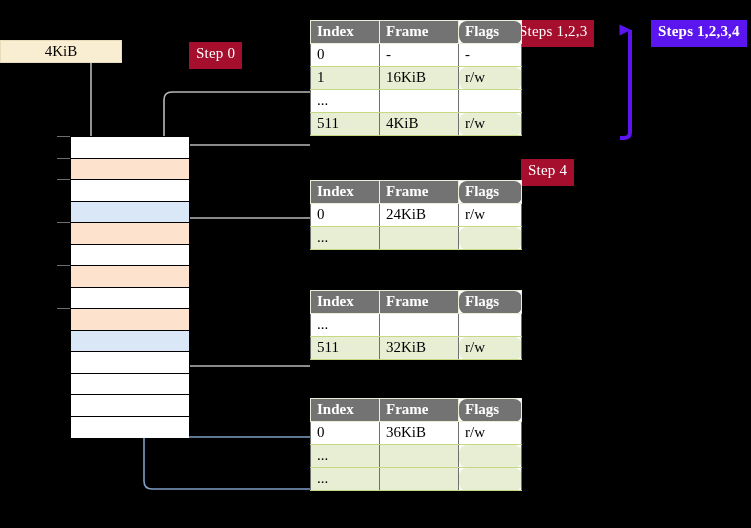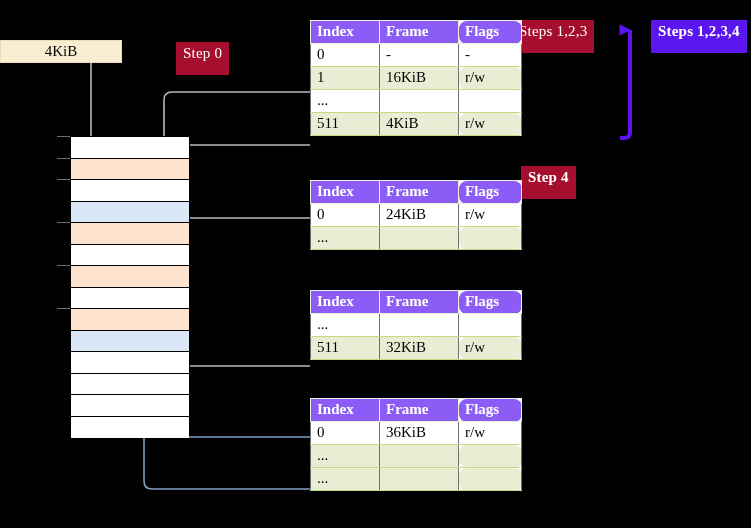--- a/index.html
+++ b/index.html
@@ -3,21 +3,21 @@
 <meta charset="utf-8">
 <style>
   html,body{margin:0;padding:0;background:#000;}
   body{width:751px;height:528px;position:relative;overflow:hidden;
        font-family:"Liberation Serif",serif;color:#000;}
   .stage{position:absolute;left:0;top:0;width:751px;height:528px;}
   svg.lines{position:absolute;left:0;top:0;width:751px;height:528px;pointer-events:none;}
 
   
   .badge{position:absolute;color:#fff;font-size:15px;line-height:1;
-         padding:4px 7px 14px 7px;white-space:nowrap;letter-spacing:.2px;}
+         padding:4px 7px 8px 7px;white-space:nowrap;letter-spacing:.2px;}
   .badge-red{background:#a50f2d;}
   .badge-blue{background:#5b16f0;}
 
   
   .kib-box{position:absolute;left:0;top:40px;width:120px;height:21px;
            background:#faeed2;border:1px solid #e8dcbb;
            display:flex;align-items:center;justify-content:center;
            font-size:15px;color:#000;}
 
   
@@ -27,21 +27,21 @@
           background:#ffffff;}
   .memrow:last-child{border-bottom:none;}
   .memrow.orange{background:#fde3cd;}
   .memrow.blue{background:#dae7f7;}
   .tick{position:absolute;left:57px;width:13px;height:0;
         border-top:1px solid #6e6e6e;}
 
   
   .ptable{position:absolute;border-collapse:collapse;
           border:1px solid #b9cf63;background:#fff;}
-  .ptable th{background:#8b5cf6;color:#fff;font-weight:bold;font-size:15px;
+  .ptable th{background:#737373;color:#fff;font-weight:bold;font-size:15px;
              text-align:left;padding:2px 6px 3px 6px;border:1px solid #e9eed6;
              white-space:nowrap;}
   .ptable td{font-size:15px;text-align:left;padding:2px 6px 3px 6px;
              border-left:1px solid #6f6f6f;border-right:1px solid #6f6f6f;
              border-top:1px solid #c5d884;border-bottom:1px solid #c5d884;
              white-space:nowrap;height:17px;}
   .ptable tr.alt td{background:#e7eed3;}
   .ptable td.hl-alt{background:#f5f2ae;}
   .col-i{width:56px;}
   .col-f{width:66px;}
@@ -111,24 +111,24 @@
     </div>
   <div id="ticks">
       <div class="tick" style="top: 136px;"></div>
       <div class="tick" style="top: 157.5px;"></div>
       <div class="tick" style="top: 179px;"></div>
       <div class="tick" style="top: 222px;"></div>
       <div class="tick" style="top: 265px;"></div>
       <div class="tick" style="top: 308px;"></div>
     </div>
 
-  <div class="badge badge-red" style="left:176px;top:42px;">Step 0</div>
+  <div class="badge badge-red" style="left:189px;top:42px;">Step 0</div>
   <div class="badge badge-red" style="left:512px;top:20px;">Steps 1,2,3</div>
   <div class="badge badge-blue" style="left:651px;top:20px;font-weight:bold;">Steps 1,2,3,4</div>
-  <div class="badge badge-red" style="left:521px;top:166px;font-weight:bold;">Step 4</div>
+  <div class="badge badge-red" style="left:521px;top:159px;">Step 4</div>
 
   <table class="ptable" id="t0">
       <thead>
         <tr>
           <th class="col-i">Index</th>
           <th class="col-f">Frame</th>
           <th class="col-g">Flags</th>
         </tr>
       </thead>
       <tbody>

